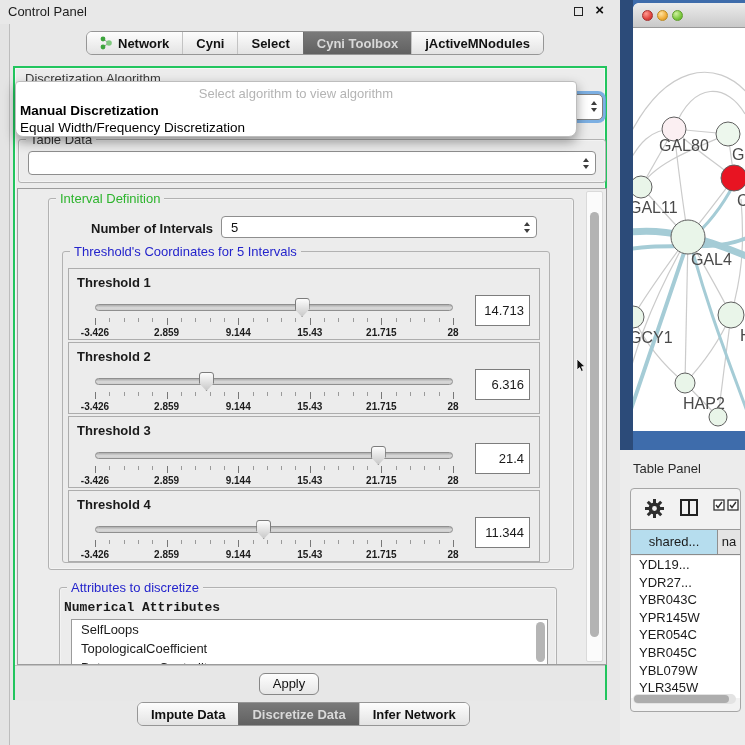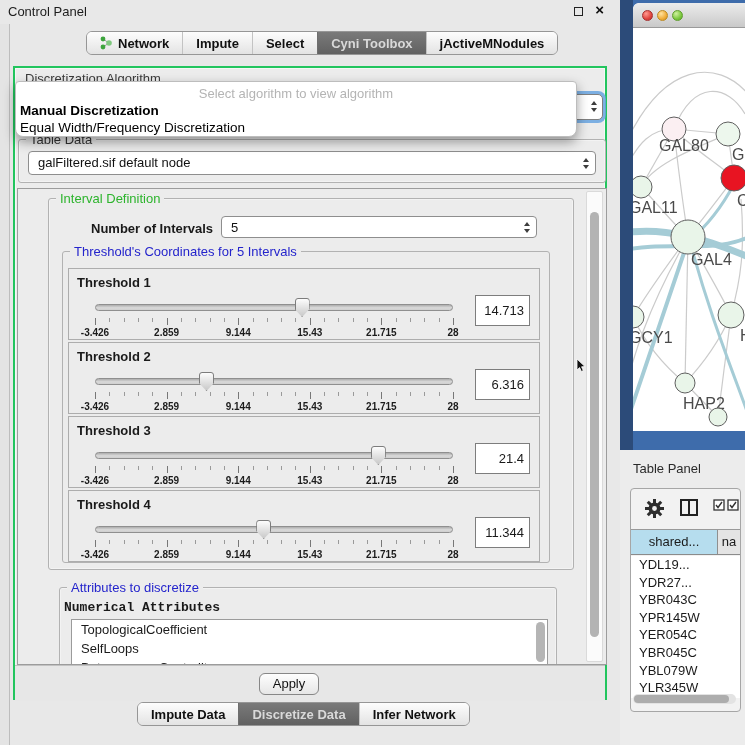--- a/index.html
+++ b/index.html
@@ -142,21 +142,21 @@
       <svg width="13" height="14" viewBox="0 0 13 14">
         <line x1="3" y1="3" x2="9" y2="7" stroke="#9a9a9a" stroke-width="1"></line>
         <line x1="3" y1="11" x2="9" y2="7" stroke="#9a9a9a" stroke-width="1"></line>
         <circle class="net-icon-dot" cx="3" cy="3" r="2.4"></circle>
         <circle class="net-icon-dot" cx="3" cy="11" r="2.4"></circle>
         <circle cx="9" cy="7" r="2.8" fill="#7ec87e"></circle>
       </svg>
       <span>Network</span>
     </div>
     <div class="seg-tab">
-        <span>Impute</span>
+        <span>Cyni</span>
       </div>
     <div class="seg-tab">
         <span>Select</span>
       </div>
     <div class="seg-tab sel">
         <span>Cyni Toolbox</span>
       </div>
     <div class="seg-tab">
         <span>jActiveMNodules</span>
       </div>
@@ -175,21 +175,20 @@
 
     <div class="popup">
       <div class="ph">Select algorithm to view algorithm</div>
       <div class="opt1">Manual Discretization</div>
       <div class="opt2">Equal Width/Frequency Discretization</div>
     </div>
 
     <div class="group td-group">
       <span class="legend">Table Data</span>
       <div class="combo td-combo">
-        <span class="val">galFiltered.sif default node</span>
         <div class="stepper">
             <span class="up"></span>
             <span class="dn"></span>
           </div>
       </div>
     </div>
 
     <div class="scrollpane">
 
       <div class="group interval-group">
@@ -383,22 +382,22 @@
     <div class="value-box">11.344</div>
   </div>
             </div>
         </div>
       </div>
 
       <div class="group attr-group">
         <span class="legend blue">Attributes to discretize</span>
         <div class="na-label">Numerical Attributes</div>
         <div class="attr-listbox" id="attr-list">
-          <div class="attr-item">TopologicalCoefficient</div>
-            <div class="attr-item">SelfLoops</div>
+          <div class="attr-item">SelfLoops</div>
+            <div class="attr-item">TopologicalCoefficient</div>
             <div class="attr-item">BetweennessCentrality</div>
             <div class="attr-scroll"></div>
         </div>
       </div>
 
       <div class="vscroll">
         <div class="vthumb"></div>
       </div>
     </div>
 

